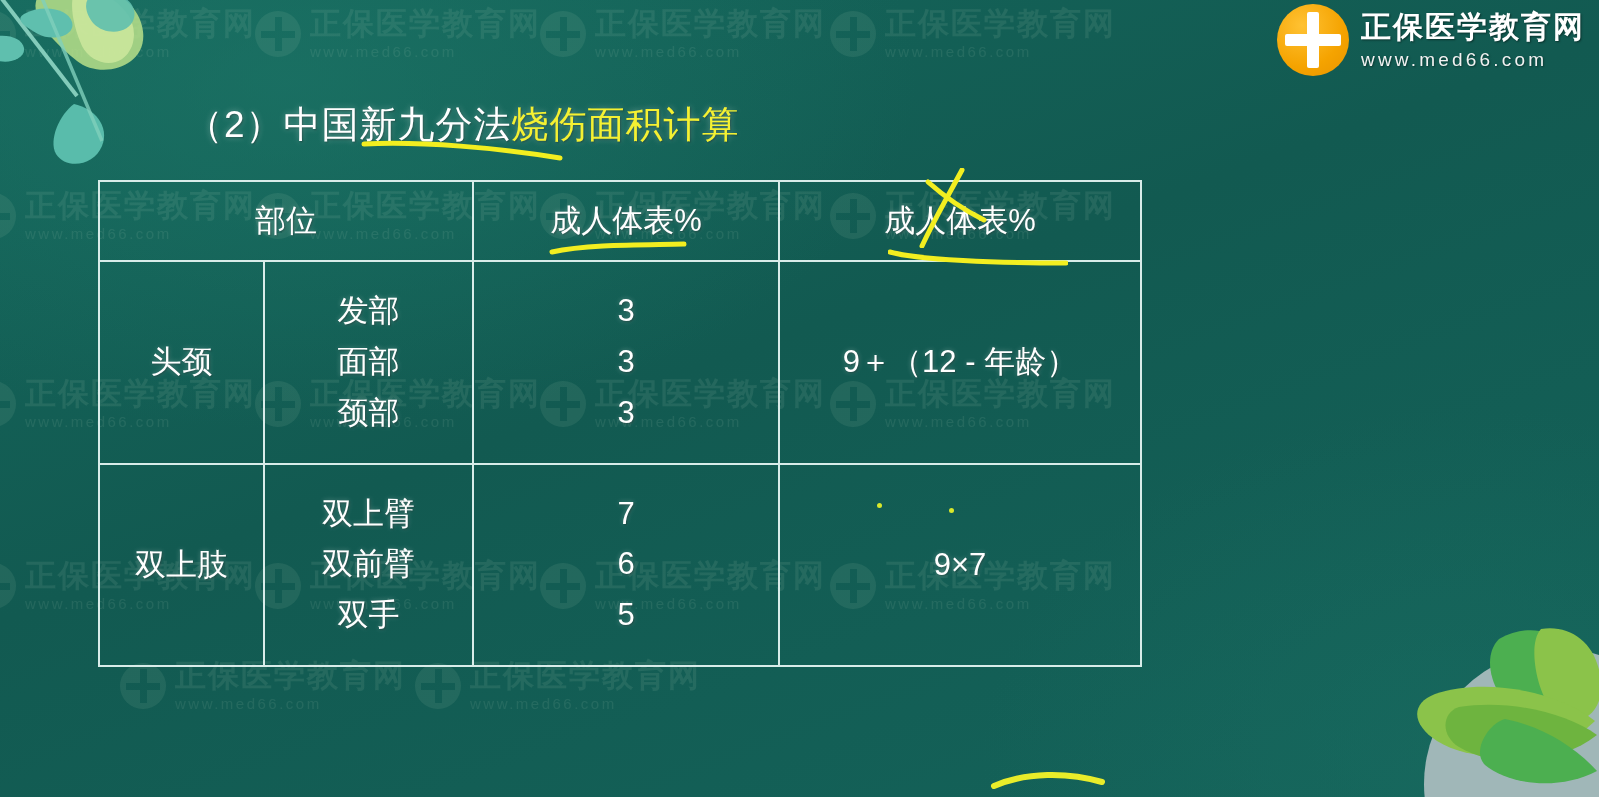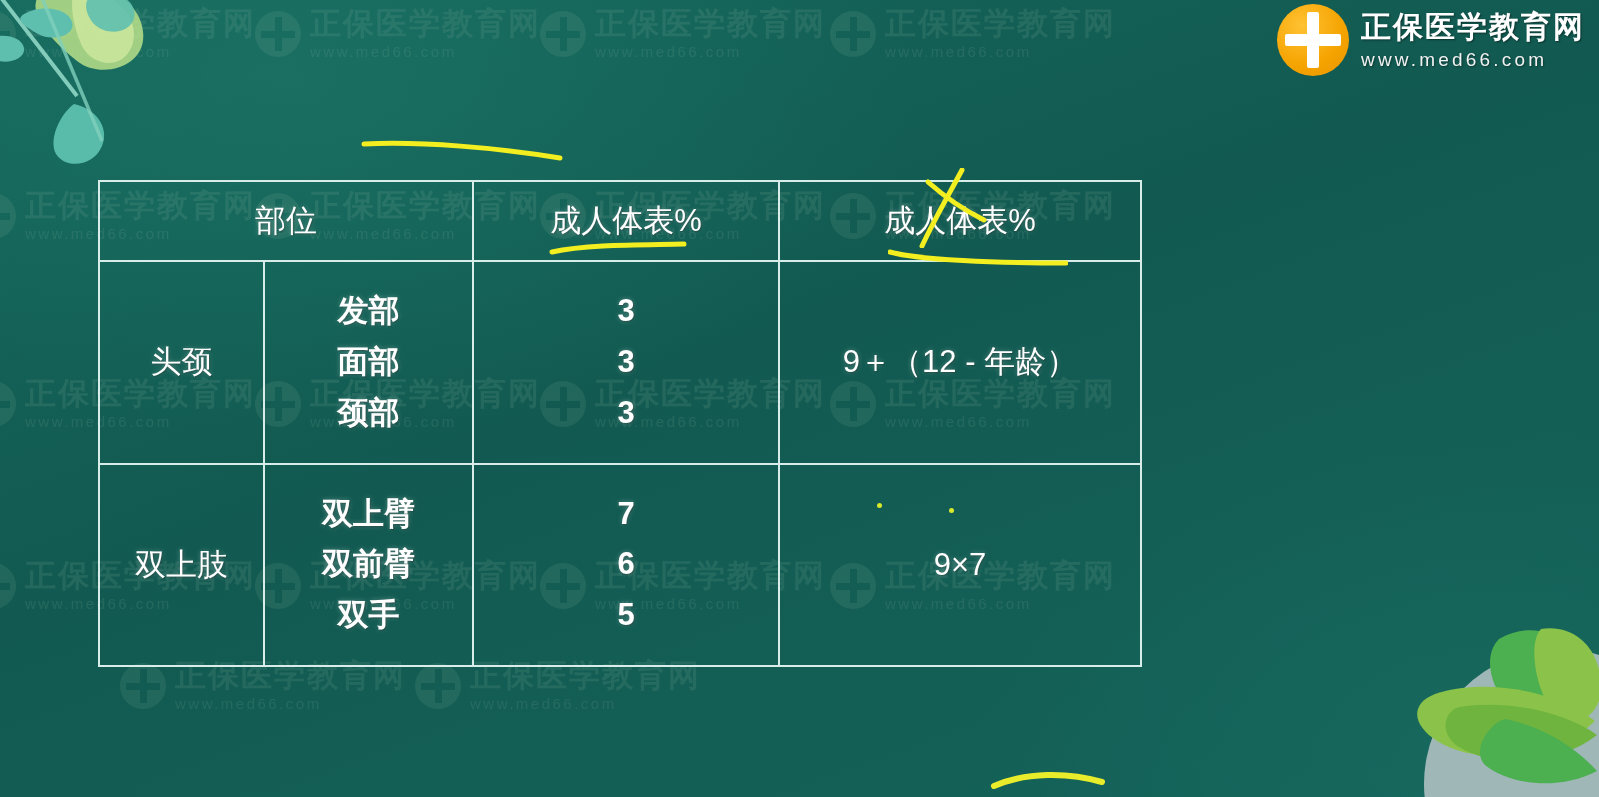--- a/index.html
+++ b/index.html
@@ -129,21 +129,21 @@
     color: #ffffff;
     text-shadow: 0 0 5px rgba(255,255,255,.30), 1px 1px 2px rgba(0,0,0,.35);
     padding: 0;
   }
   table.burn td.hdr { height: 78px; font-size: 31px; }
   .col-a { width: 165px; }
   .col-b { width: 209px; }
   .col-c { width: 306px; }
   .col-d { width: 362px; }
   .stack { display: flex; flex-direction: column; gap: 18px; line-height: 1.05; }
-  .stack span { display: block; font-weight: bold; }
+  .stack span { display: block; }
   .num-stack span { letter-spacing: 0; }
 
   
   .ink { position: absolute; pointer-events: none; }
   .ink-title   { left: 360px;  top: 138px;  width: 210px; height: 26px; }
   .ink-adult   { left: 548px;  top: 236px;  width: 140px; height: 24px; }
   .ink-child   { left: 888px;  top: 246px;  width: 180px; height: 26px; }
   .ink-x       { left: 918px;  top: 168px;  width: 72px;  height: 80px; }
   .ink-bottom  { left: 990px;  top: 766px;  width: 115px; height: 26px; }
   .dot {
@@ -312,20 +312,23 @@
   </svg>
 
   <div class="brand">
     <div class="brand-mark"></div>
     <div class="brand-text">
       <div class="brand-cn">正保医学教育网</div>
       <div class="brand-url">www.med66.com</div>
     </div>
   </div>
 
+  <div class="slide-title">
+    <span class="w">（2）</span><span class="w">中国新九分法</span><span class="y">烧伤面积计算</span>
+  </div>
 
   <div class="tbl-wrap">
     <table class="burn">
       <colgroup>
         <col class="col-a">
           <col class="col-b">
           <col class="col-c">
           <col class="col-d">
       </colgroup>
       <tbody>

